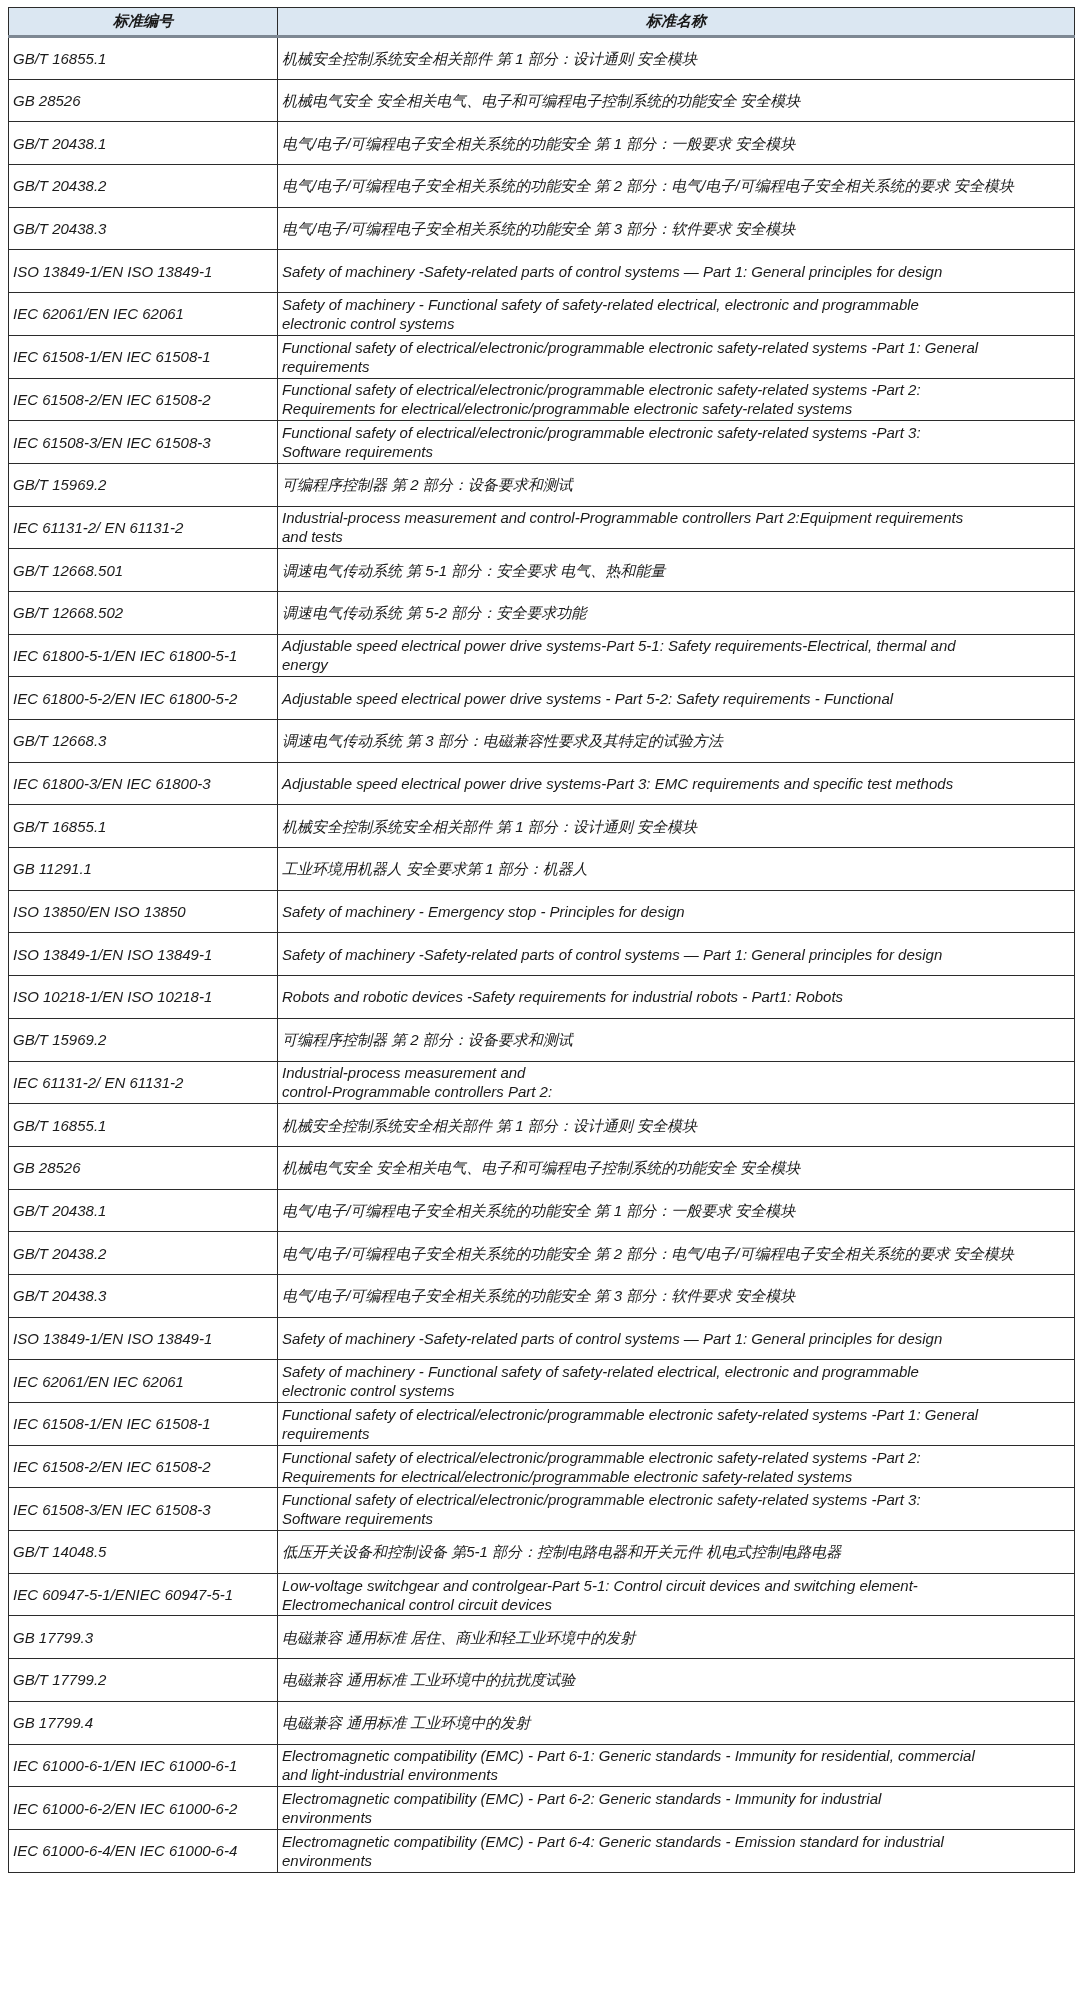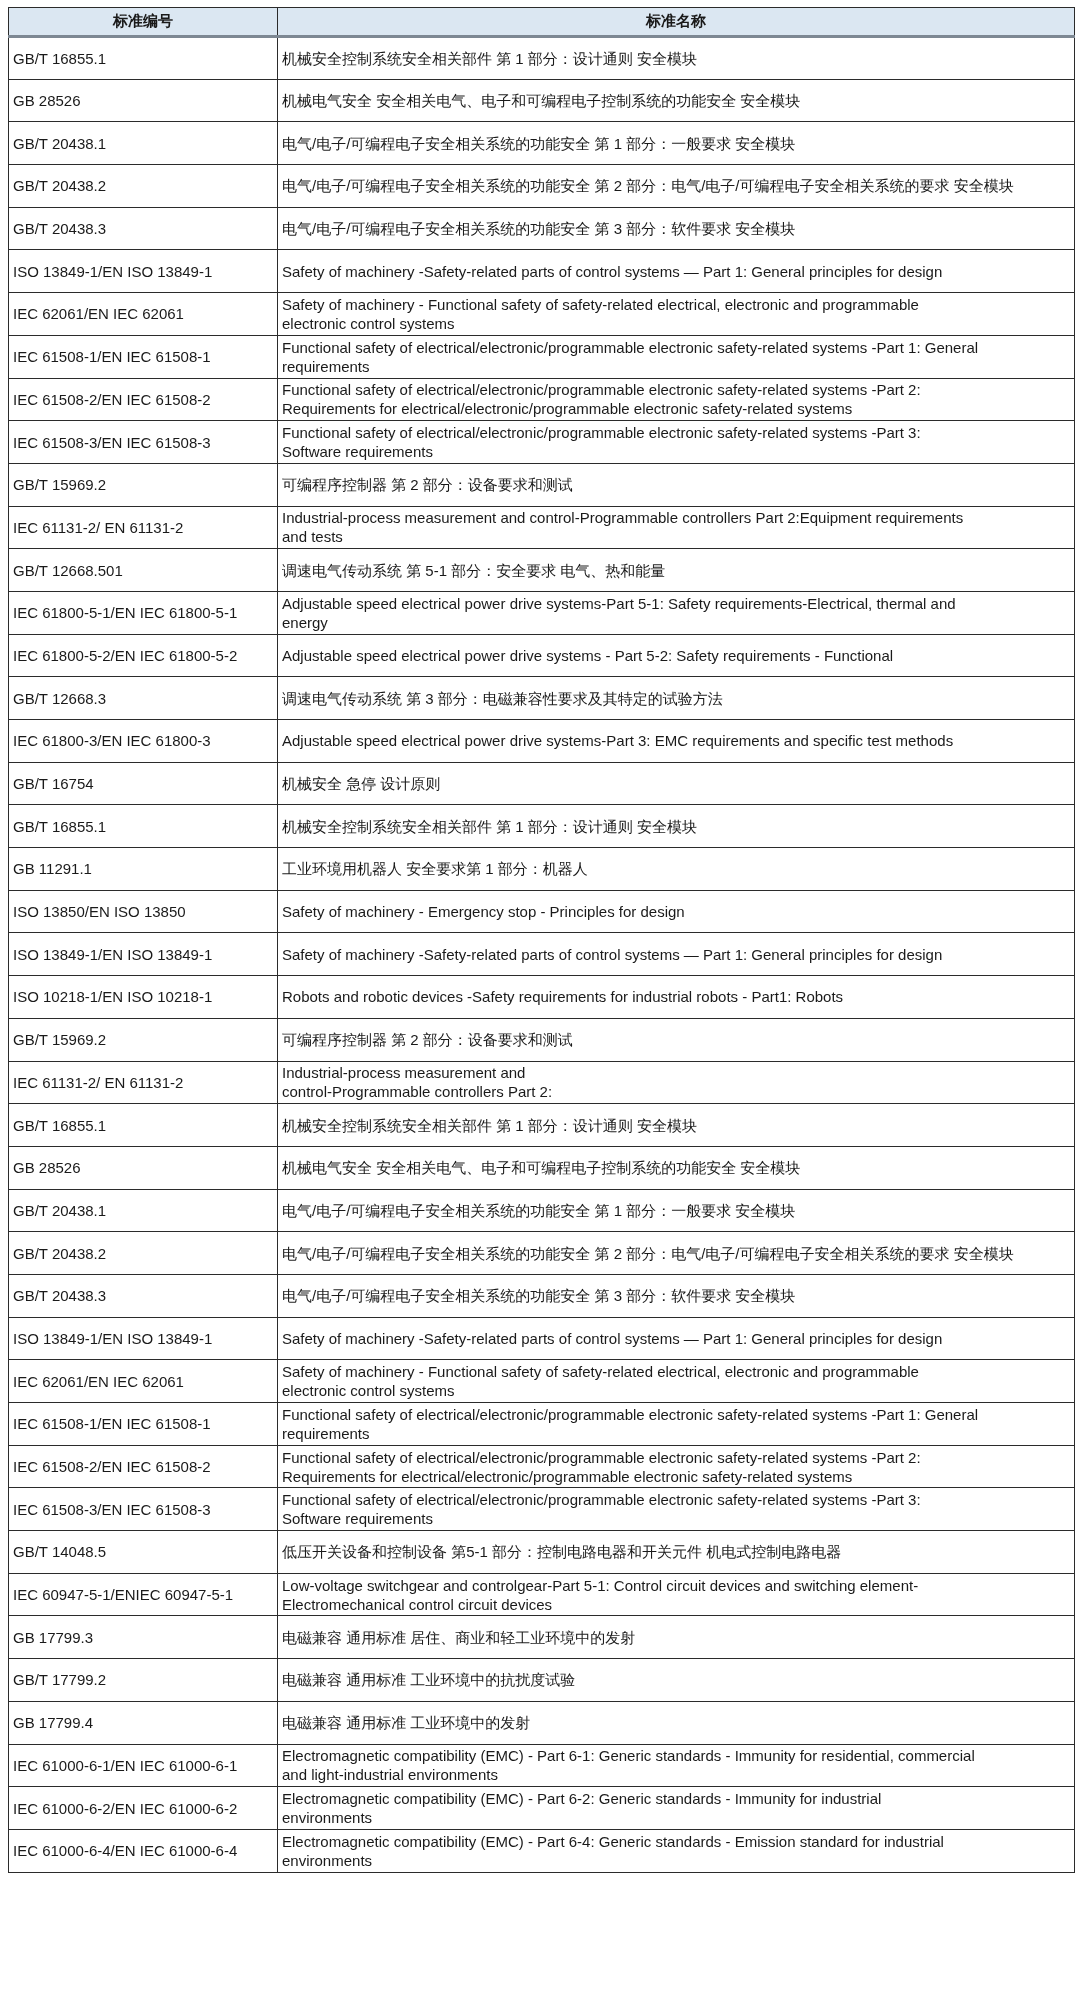--- a/index.html
+++ b/index.html
@@ -13,20 +13,21 @@
     margin: 0;
     padding: 0;
     background: #ffffff;
     width: 1080px;
     height: 2004px;
     overflow: hidden;
     font-family: "Liberation Sans", "DejaVu Sans", sans-serif;
   }
   .table-wrap {
     padding: 7px 5px 0 8px;
+    font-style: italic;
   }
   table.standards {
     border-collapse: collapse;
     width: 1067px;
     table-layout: fixed;
   }
   col.c-code { width: 269px; }
   th, td {
     border: 1px solid var(--border);
   }
@@ -125,39 +126,39 @@
         <tr>
     <td class="code-cell">IEC 61131-2/ EN 61131-2</td>
     <td class="name-cell">Industrial-process measurement and control-Programmable controllers  Part 2:Equipment requirements
 and tests</td>
   </tr>
         <tr>
     <td class="code-cell">GB/T 12668.501</td>
     <td class="name-cell">调速电气传动系统 第 5-1 部分：安全要求 电气、热和能量</td>
   </tr>
         <tr>
+    <td class="code-cell">GB/T 12668.502</td>
+    <td class="name-cell">调速电气传动系统 第 5-2 部分：安全要求功能</td>
+  </tr>
+        <tr>
     <td class="code-cell">IEC 61800-5-1/EN IEC 61800-5-1</td>
     <td class="name-cell">Adjustable speed electrical power drive systems-Part 5-1: Safety requirements-Electrical, thermal and
 energy</td>
   </tr>
         <tr>
     <td class="code-cell">IEC 61800-5-2/EN IEC 61800-5-2</td>
     <td class="name-cell">Adjustable speed electrical power drive systems - Part 5-2: Safety requirements - Functional</td>
   </tr>
         <tr>
     <td class="code-cell">GB/T 12668.3</td>
     <td class="name-cell">调速电气传动系统 第 3 部分：电磁兼容性要求及其特定的试验方法</td>
   </tr>
         <tr>
     <td class="code-cell">IEC 61800-3/EN IEC 61800-3</td>
     <td class="name-cell">Adjustable speed electrical power drive systems-Part 3: EMC requirements and specific test methods</td>
-  </tr>
-        <tr>
-    <td class="code-cell">GB/T 16754</td>
-    <td class="name-cell">机械安全 急停 设计原则</td>
   </tr>
         <tr>
     <td class="code-cell">GB/T 16855.1</td>
     <td class="name-cell">机械安全控制系统安全相关部件 第 1 部分：设计通则 安全模块</td>
   </tr>
         <tr>
     <td class="code-cell">GB 11291.1</td>
     <td class="name-cell">工业环境用机器人 安全要求第 1 部分：机器人</td>
   </tr>
         <tr>

